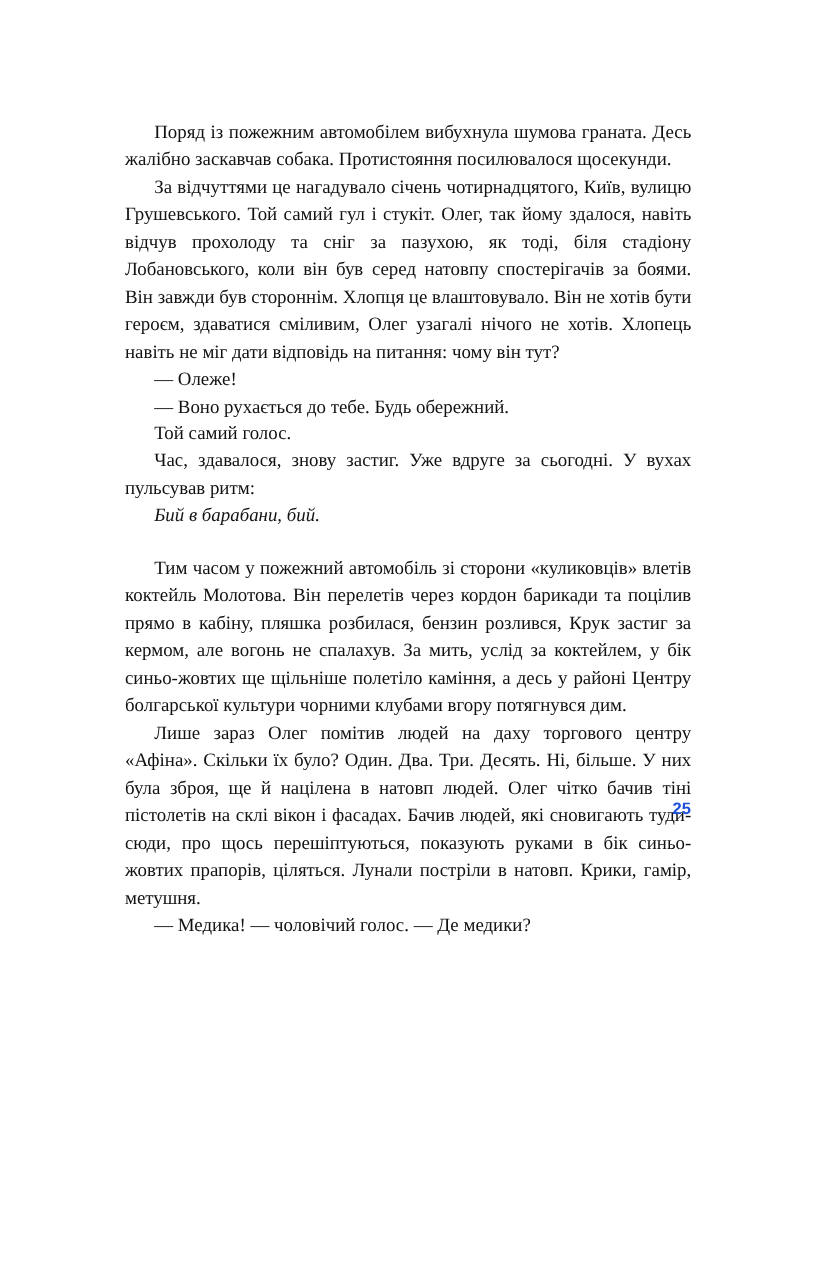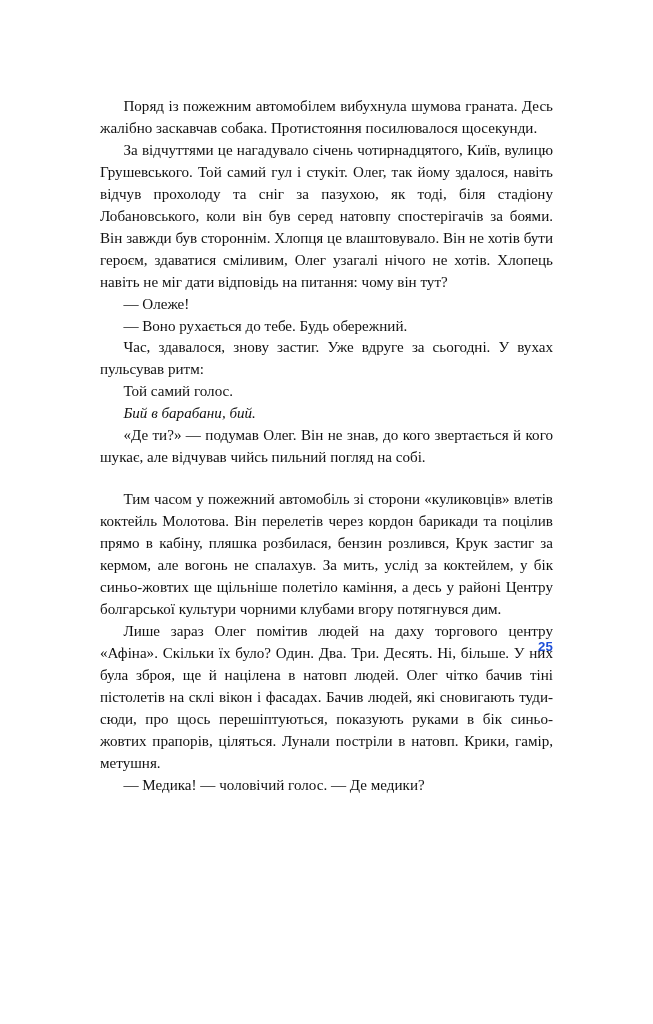--- a/index.html
+++ b/index.html
@@ -54,23 +54,22 @@
 </style>
 </head>
 <body>
 
 <div class="page">
   <div class="body-text" id="body-container">
       <p>Поряд із пожежним автомобілем вибухнула шумова граната. Десь жалібно заскавчав собака. Протистояння посилювалося щосекунди.</p>
       <p>За відчуттями це нагадувало січень чотирнадцятого, Київ, вулицю Грушевського. Той самий гул і стукіт. Олег, так йому здалося, навіть відчув прохолоду та сніг за пазухою, як тоді, біля стадіону Лобановського, коли він був серед натовпу спостерігачів за боями. Він завжди був стороннім. Хлопця це влаштовувало. Він не хотів бути героєм, здаватися сміливим, Олег узагалі нічого не хотів. Хлопець навіть не міг дати відповідь на питання: чому він тут?</p>
       <p class="dialogue">— Олеже!</p>
       <p class="dialogue">— Воно рухається до тебе. Будь обережний.</p>
+      <p>Той самий голос.</p>
       <p>Час, здавалося, знову застиг. Уже вдруге за сьогодні. У вухах пульсував ритм:</p>
-      <p>Той самий голос.</p>
       <p class="italic-line">Бий в барабани, бий.</p>
-      <p>«Де ти?» — подумав Олег. Він не знав, до кого звертається й кого шукає, але відчував чийсь пильний погляд на собі.</p>
       <div class="gap"></div>
       <p>Тим часом у пожежний автомобіль зі сторони «куликовців» влетів коктейль Молотова. Він перелетів через кордон барикади та поцілив прямо в кабіну, пляшка розбилася, бензин розлився, Крук застиг за кермом, але вогонь не спалахув. За мить, услід за коктейлем, у бік синьо-жовтих ще щільніше полетіло каміння, а десь у районі Центру болгарської культури чорними клубами вгору потягнувся дим.</p>
       <p>Лише зараз Олег помітив людей на даху торгового центру «Афіна». Скільки їх було? Один. Два. Три. Десять. Ні, більше. У них була зброя, ще й націлена в натовп людей. Олег чітко бачив тіні пістолетів на склі вікон і фасадах. Бачив людей, які сновигають туди-сюди, про щось перешіптуються, показують руками в бік синьо-жовтих прапорів, ціляться. Лунали постріли в натовп. Крики, гамір, метушня.</p>
       <p class="dialogue">— Медика! — чоловічий голос. — Де медики?</p>
     </div>
   <div class="page-number">25</div>
 </div>
 
 </body></html>

